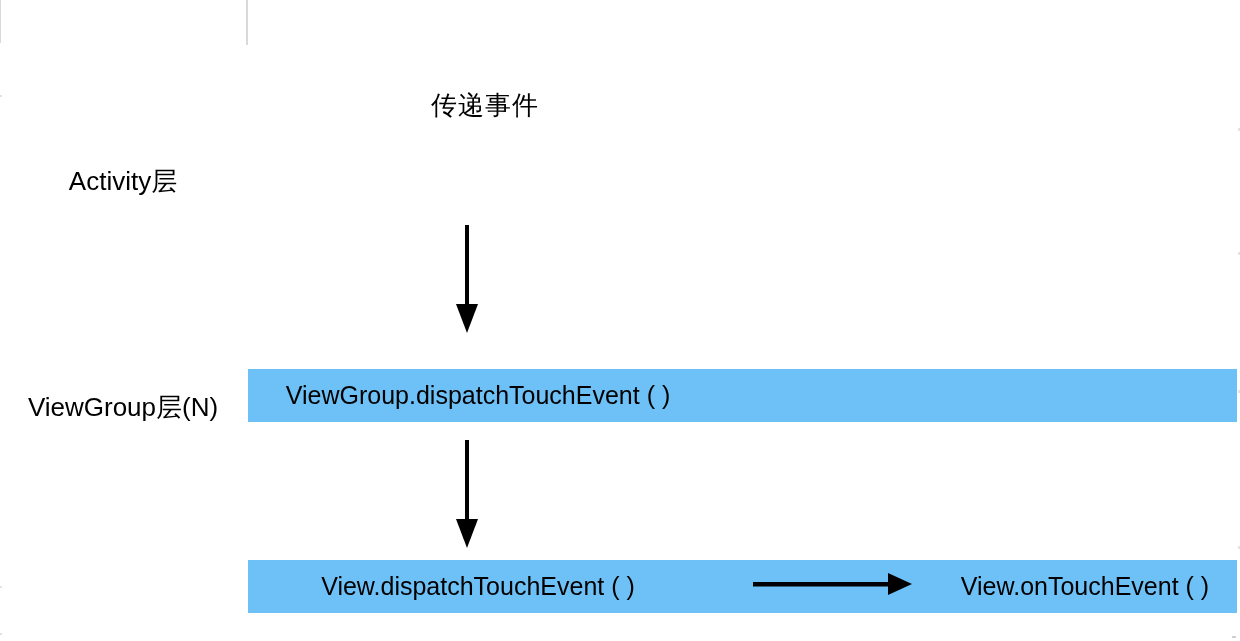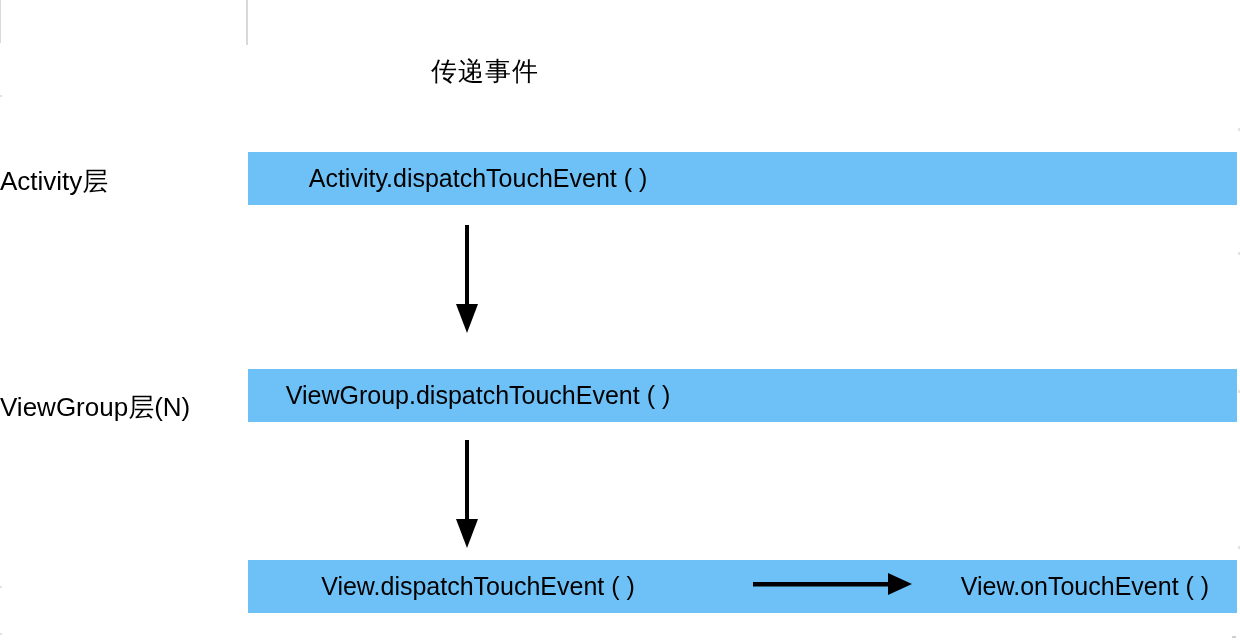--- a/index.html
+++ b/index.html
@@ -11,21 +11,21 @@
     font-family:"Liberation Sans","DejaVu Sans",sans-serif;
     color:#000;
   }
   .hdr{
     position:absolute;top:56px;width:210px;
     font-size:26px;line-height:30px;text-align:center;
     letter-spacing:1px;white-space:nowrap;
   }
   .row-label{
     position:absolute;left:0;width:246px;
-    font-size:26px;line-height:30px;
+    font-size:26px;line-height:30px;text-align:center;
     white-space:nowrap;
   }
   .bar{
     position:absolute;left:248px;width:989px;height:53px;
     background:var(--bar-blue,#6EC1F7);
   }
   .bar-text{
     position:absolute;top:0;height:100%;
     display:flex;align-items:center;justify-content:center;
     font-size:25px;white-space:nowrap;
@@ -45,26 +45,23 @@
   <div class="border-frag" style="left:0;top:0;width:1px;height:43px;"></div>
   <div class="tick" style="left:0;top:95px;width:2px;height:2px;"></div>
   <div class="tick" style="left:0;top:586px;width:2px;height:2px;"></div>
   <div class="tick" style="left:0;top:633px;width:2px;height:2px;"></div>
   <div class="tick" style="left:1238px;top:128px;width:2px;height:3px;"></div>
   <div class="tick" style="left:1238px;top:252px;width:2px;height:3px;"></div>
   <div class="tick" style="left:1238px;top:390px;width:2px;height:3px;"></div>
   <div class="tick" style="left:1238px;top:546px;width:2px;height:3px;"></div>
   <div class="tick" style="left:1232px;top:636px;width:4px;height:2px;background:#cfcfcf;"></div>
 
-  <div class="hdr" style="left:380px;">传递事件</div>
+  <div class="hdr" style="left:380px;margin-top:34px;">传递事件</div>
 
   <div class="row-label" style="top:166px;">Activity层</div>
-  <div class="bar" style="top:152px;">
-    <div class="bar-text dispatch">Activity.dispatchTouchEvent ( )</div>
-  </div>
 
   <svg class="arrow" style="left:455px;top:225px;" width="24" height="110" viewBox="0 0 24 110">
     <rect x="10" y="0" width="4" height="82" fill="#000"></rect>
     <polygon points="1,79 23,79 12,108" fill="#000"></polygon>
   </svg>
 
   <div class="row-label" style="top:385px;margin-top:7px;">ViewGroup层(N)</div>
   <div class="bar" style="top:369px;">
     <div class="bar-text dispatch">ViewGroup.dispatchTouchEvent ( )</div>
   </div>

